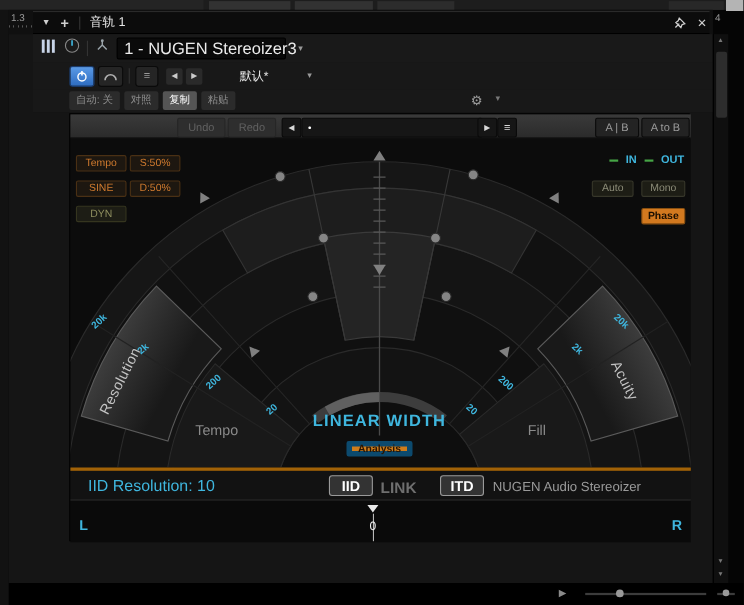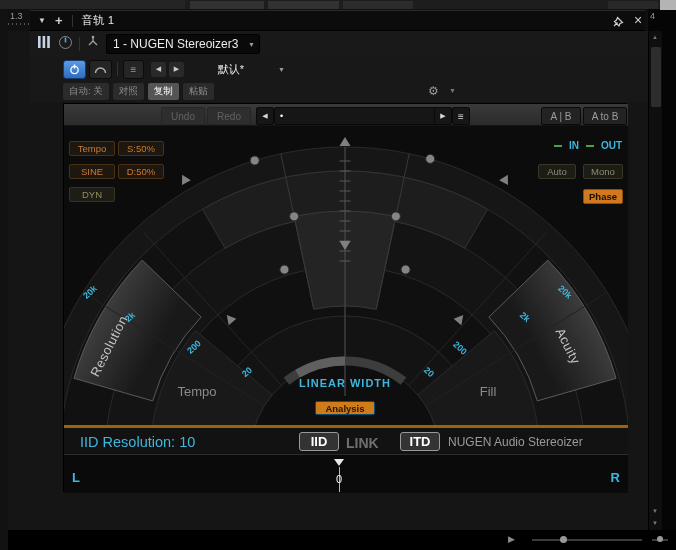--- a/index.html
+++ b/index.html
@@ -68,21 +68,21 @@
       </svg>
   </span>
   <span style="width:1px;height:14px;background:#333;"></span>
   <span>
     <svg width="14" height="14" viewBox="0 0 14 14">
         <path d="M7 2 V6 M7 6 L3 10 M7 6 L11 10" fill="none" stroke="#9aa4aa" stroke-width="1.3"></path>
         <circle cx="7" cy="2" r="1.3" fill="#9aa4aa"></circle>
       </svg>
   </span>
   <div class="flex" style="width:142px;height:18px;background:#0a0a0a;border:1px solid #000;border-radius:2px;padding:0 4px 0 6px;">
-    <span style="font-size:12px;color:#ececec;white-space:nowrap;">1 - NUGEN Stereoizer3</span>
+    <span style="font-size:15px;color:#ececec;white-space:nowrap;">1 - NUGEN Stereoizer3</span>
     <span style="margin-left:auto;font-size:7px;color:#999;">▼</span>
   </div>
 </div>
 
 <div class="abs flex" style="left:30px;top:57px;width:618px;height:24px;background:#181818;padding-left:33px;gap:3px;">
   <span class="ctr" style="width:21px;height:17px;border-radius:3px;background:linear-gradient(#5a9ae6,#2e6cc0);border:1px solid #1a3a6a;">
     <svg width="11" height="11" viewBox="0 0 12 12">
         <circle cx="6" cy="6.5" r="4" fill="none" stroke="#fff" stroke-width="1.4"></circle>
         <line x1="6" y1="0.5" x2="6" y2="5" stroke="#fff" stroke-width="1.6"></line>
       </svg>
@@ -236,22 +236,22 @@
     <span class="freq" style="left:365px;top:246px;transform:translate(-50%,-50%) rotate(42deg);">20</span>
     <span class="freq" style="left:396px;top:222px;transform:translate(-50%,-50%) rotate(42deg);">200</span>
     <span class="freq" style="left:461px;top:191px;transform:translate(-50%,-50%) rotate(42deg);">2k</span>
     <span class="freq" style="left:501px;top:166px;transform:translate(-50%,-50%) rotate(42deg);">20k</span>
 
     <span class="abs" style="left:45px;top:220px;transform:translate(-50%,-50%) rotate(-63deg);font-size:13px;color:#c4c4c4;letter-spacing:.5px;">Resolution</span>
     <span class="abs" style="left:504px;top:220px;transform:translate(-50%,-50%) rotate(63deg);font-size:13px;color:#c4c4c4;letter-spacing:.5px;">Acuity</span>
     <span class="abs" style="left:133px;top:265px;transform:translate(-50%,-50%);font-size:13px;color:#8a8a8a;">Tempo</span>
     <span class="abs" style="left:424px;top:265px;transform:translate(-50%,-50%);font-size:13px;color:#8a8a8a;">Fill</span>
 
-    <span class="abs" style="left:281px;top:257px;transform:translate(-50%,-50%);font-size:11px;font-weight:bold;color:#3fb6de;letter-spacing:1px;white-space:nowrap;">LINEAR WIDTH</span>
-    <div class="abs ctr" style="left:281px;top:282px;transform:translate(-50%,-50%);width:60px;height:14px;background:#ce7c1a;border:1px solid #0c4a6e;border-radius:2px;color:#2a1500;font-size:9.5px;font-weight:bold;">Analysis</div>
+    <span class="abs" style="left:281px;top:257px;transform:translate(-50%,-50%);font-size:15px;font-weight:bold;color:#3fb6de;letter-spacing:1px;white-space:nowrap;">LINEAR WIDTH</span>
+    <div class="abs ctr" style="left:281px;top:282px;transform:translate(-50%,-50%);width:60px;height:14px;background:#ce7c1a;border:5px solid #0c4a6e;border-radius:2px;color:#2a1500;font-size:9.5px;font-weight:bold;">Analysis</div>
   </div>
 
   <div class="abs" style="left:0;top:321px;width:564px;height:29px;background:#121212;border-top:3px solid #a16207;">
     <span class="abs" style="left:16px;top:6px;font-size:14.5px;color:#3fb6de;">IID Resolution: 10</span>
     <div class="abs chipwhite" style="left:235px;top:4px;width:40px;height:19px;">IID</div>
     <span class="abs" style="left:282px;top:7px;font-size:14px;font-weight:bold;color:#6f6f6f;">LINK</span>
     <div class="abs chipwhite" style="left:336px;top:4px;width:40px;height:19px;">ITD</div>
     <span class="abs" style="left:384px;top:7px;font-size:12px;color:#9a9a9a;white-space:nowrap;">NUGEN Audio Stereoizer</span>
   </div>
 

